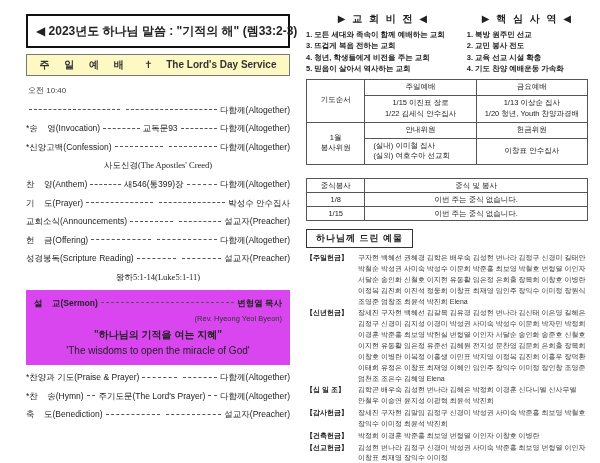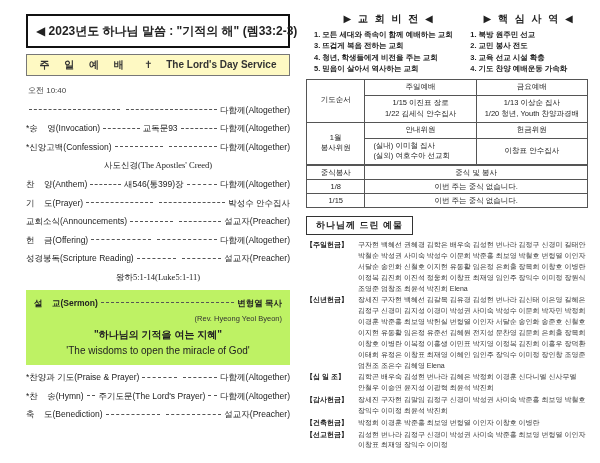--- a/index.html
+++ b/index.html
@@ -22,39 +22,39 @@
   }
   .service-kr{letter-spacing:6px;}
   .time{font-size:8px;color:#444;margin:9px 0 5px 2px;}
   .order-item{display:flex;align-items:center;font-size:8.5px;line-height:18.5px;white-space:nowrap;}
   .o-label{white-space:pre;flex:0 0 auto;}
   .o-mid{white-space:pre;flex:0 0 auto;}
   .o-mid:empty{display:none;}
   .o-right{white-space:pre;flex:0 0 auto;}
   .leader{flex:1 1 8px;border-top:1px dashed #555;margin:0 3px;min-width:6px;}
   .center-line{text-align:center;font-size:8.5px;line-height:19px;font-family:Liberation Serif, serif;}
-  .sermon-box{background:#bef264;margin:3px 0 3px;padding:4px 8px 7px 8px;}
+  .sermon-box{background:#d946ef;margin:3px 0 3px;padding:4px 8px 7px 8px;}
   .sermon-box .order-item{font-weight:bold;}
   .sermon-rev{text-align:right;font-size:7.5px;color:#333;line-height:14px;}
   .sermon-ko{text-align:center;font-size:10px;font-weight:bold;line-height:17px;}
   .sermon-en{text-align:center;font-size:10px;font-weight:normal;line-height:15px;}
   
   .right-page{flex:1;box-sizing:border-box;padding:12px 12px 0 8px;}
   .head-cols{display:flex;}
   .head-col{box-sizing:border-box;}
-  .head-col.vision{width:57%;padding-right:6px;margin-left:8px;}
+  .head-col.vision{width:57%;padding-right:6px;}
   .head-col.ministry{width:43%;}
   .col-title{text-align:center;font-size:10px;font-weight:bold;letter-spacing:2px;margin-bottom:3px;white-space:pre;}
   .num-list{font-size:7.5px;font-weight:bold;line-height:1.5;}
   .num-item{white-space:normal;}
   table{border-collapse:collapse;width:100%;table-layout:fixed;}
   .info-table{margin-top:5px;font-size:7.5px;}
   .info-table td{border:1px solid #555;text-align:center;padding:2px 2px;line-height:1.45;}
   .info-table .c1{width:19%;}
-  .lunch-table{margin-top:0;font-size:7.5px;}
+  .lunch-table{margin-top:13px;font-size:7.5px;}
   .lunch-table td{border:1px solid #555;text-align:center;padding:1.5px 2px;}
   .lunch-table .c1{width:19%;}
   .offer-title{
     display:inline-block;border:1.5px solid #333;padding:2px 9px;
     font-size:9px;font-weight:bold;margin:8px 0 5px 0;letter-spacing:1px;
   }
   .offer-row{display:flex;font-size:7px;line-height:1.55;margin-bottom:1px;}
   .offer-label{flex:0 0 52px;font-weight:bold;white-space:pre;}
   .offer-names{flex:1;word-break:keep-all;color:#333;}
 </style>

